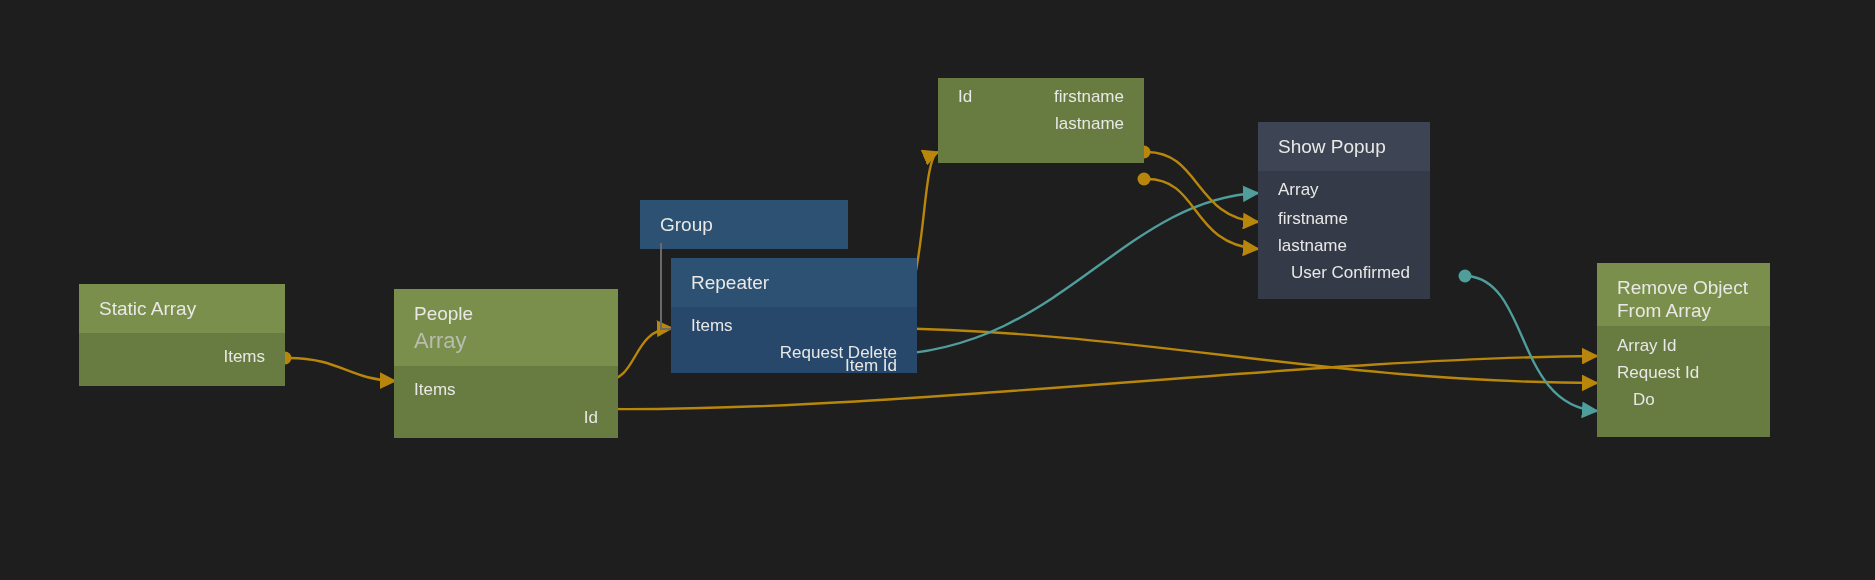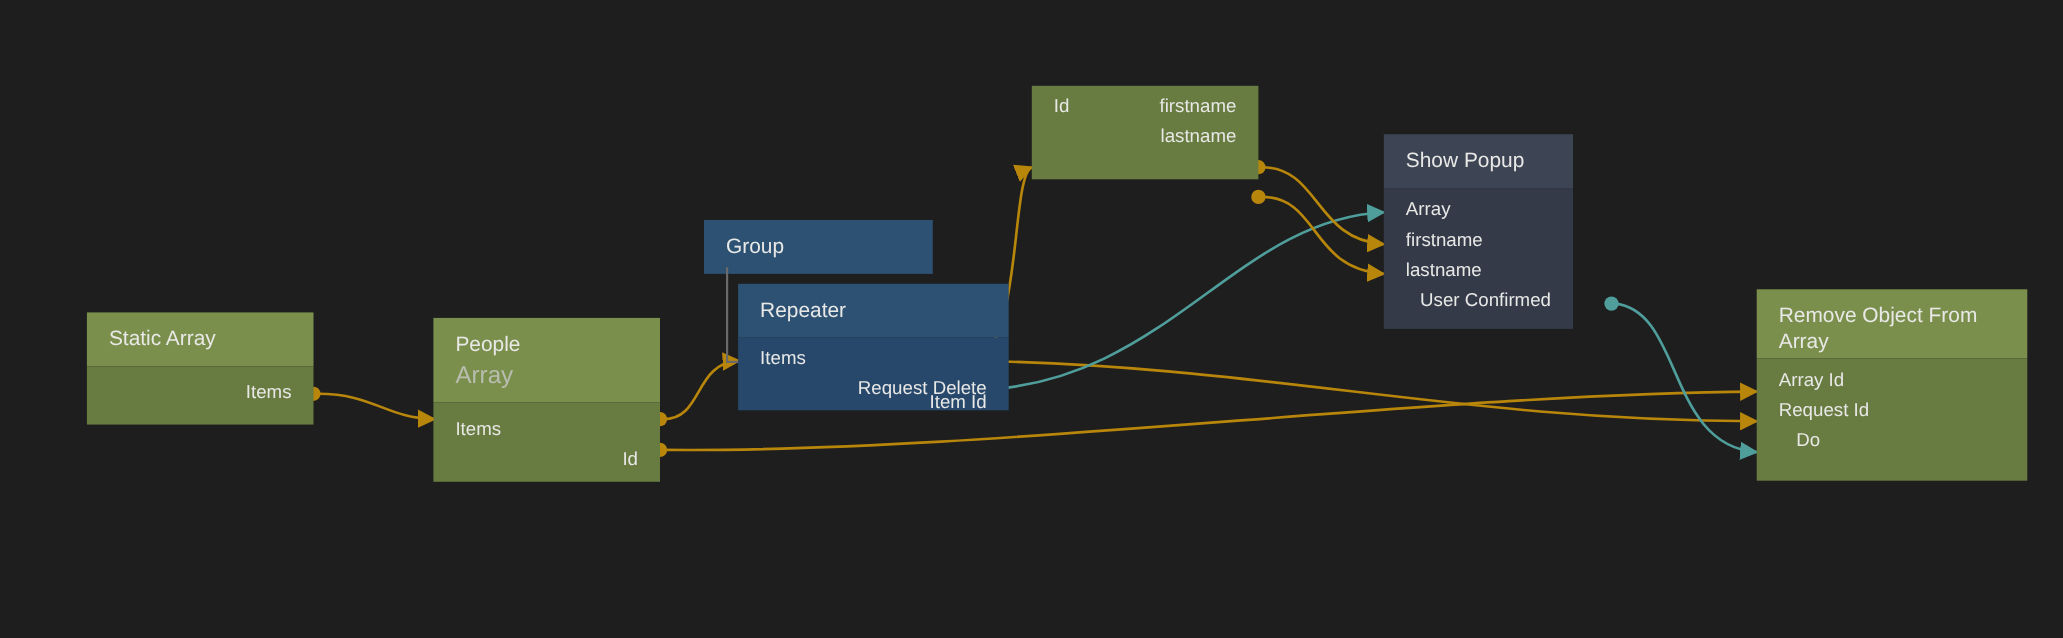--- a/index.html
+++ b/index.html
@@ -107,21 +107,21 @@
     <div class="hdr">
       <span>Static Array</span>
     </div>
     <div class="body" style="height:53px;">
       <div class="port out">
         <span>Items</span>
       </div>
     </div>
   </div>
 
-  <div class="node n-green" style="left:394px;top:289px;width:206px;">
+  <div class="node n-green" style="left:394px;top:289px;width:224px;">
     <div class="hdr">
       <span>People</span>
       <span class="sub">Array</span>
     </div>
     <div class="body" style="height:72px;">
       <div class="port in">
         <span>Items</span>
       </div>
       <div class="port out">
         <span>Id</span>
@@ -181,21 +181,21 @@
       </div>
       <div class="port in" style="position:absolute;left:0;top:61px;width:100%;">
         <span>lastname</span>
       </div>
       <div class="port out" style="position:absolute;left:0;top:88px;width:100%;">
         <span>User Confirmed</span>
       </div>
     </div>
   </div>
 
-  <div class="node n-green" style="left:1597px;top:263px;width:246px;">
+  <div class="node n-green" style="left:1597px;top:263px;width:173px;">
     <div class="hdr" style="height:63px;">
       <span>Remove Object From Array</span>
     </div>
     <div class="body" style="height:111px;position:relative;">
       <div class="port in" style="position:absolute;left:0;top:6px;width:100%;">
         <span>Array Id</span>
       </div>
       <div class="port in" style="position:absolute;left:0;top:33px;width:100%;">
         <span>Request Id</span>
       </div>

